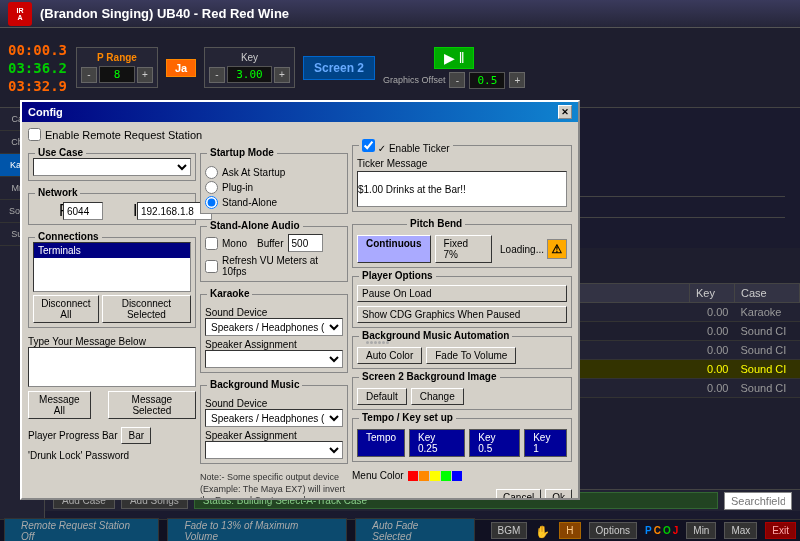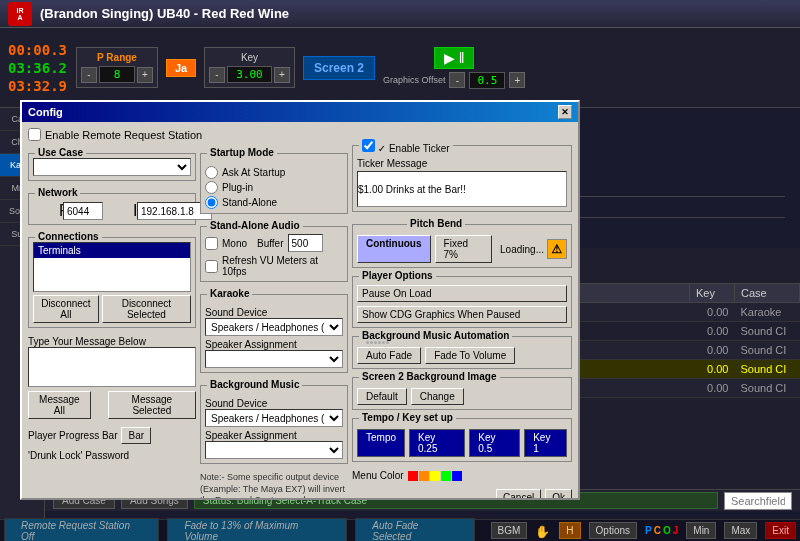--- a/index.html
+++ b/index.html
@@ -1023,21 +1023,21 @@
             <span class="progress-dots">
               <span class="dot"></span>
                 <span class="dot"></span>
                 <span class="dot"></span>
               <span class="dot"></span>
                 <span class="dot"></span>
                 <span class="dot"></span>
             </span>
           </div>
           <div class="bg-auto-btns">
-            <div class="pb-btn">Auto Fade</div>
+            <div class="pb-btn">Auto Color</div>
             <div class="pb-btn">Fade To Volume</div>
           </div>
         </div>
 
         <div class="screen2-box">
           <div class="screen2-title">Screen 2 Background Image</div>
           <div class="screen2-btns">
             <div class="pb-btn">Default</div>
             <div class="pb-btn">Change</div>
           </div>

